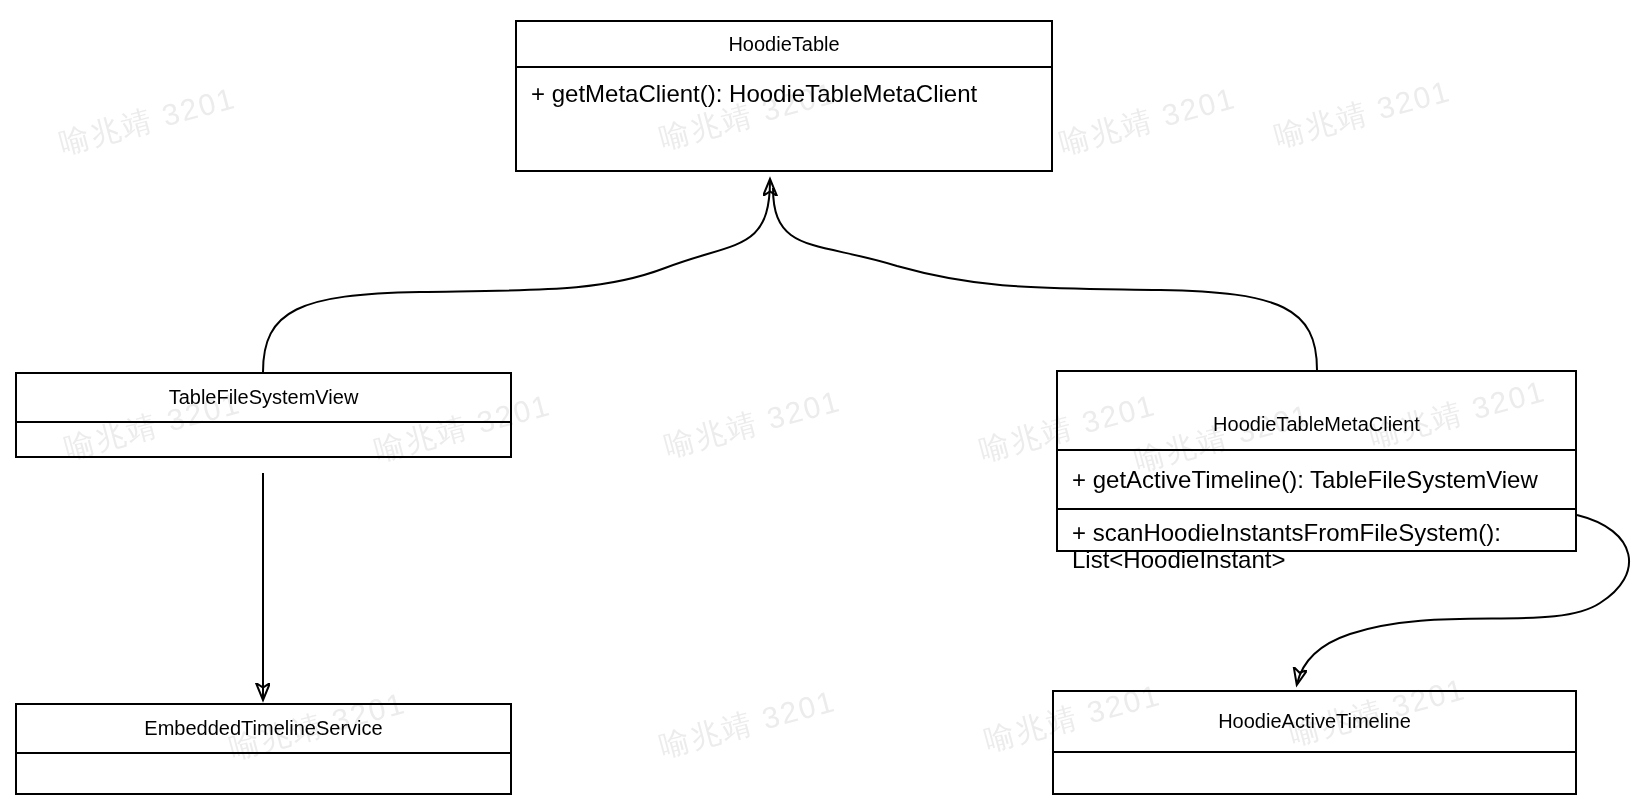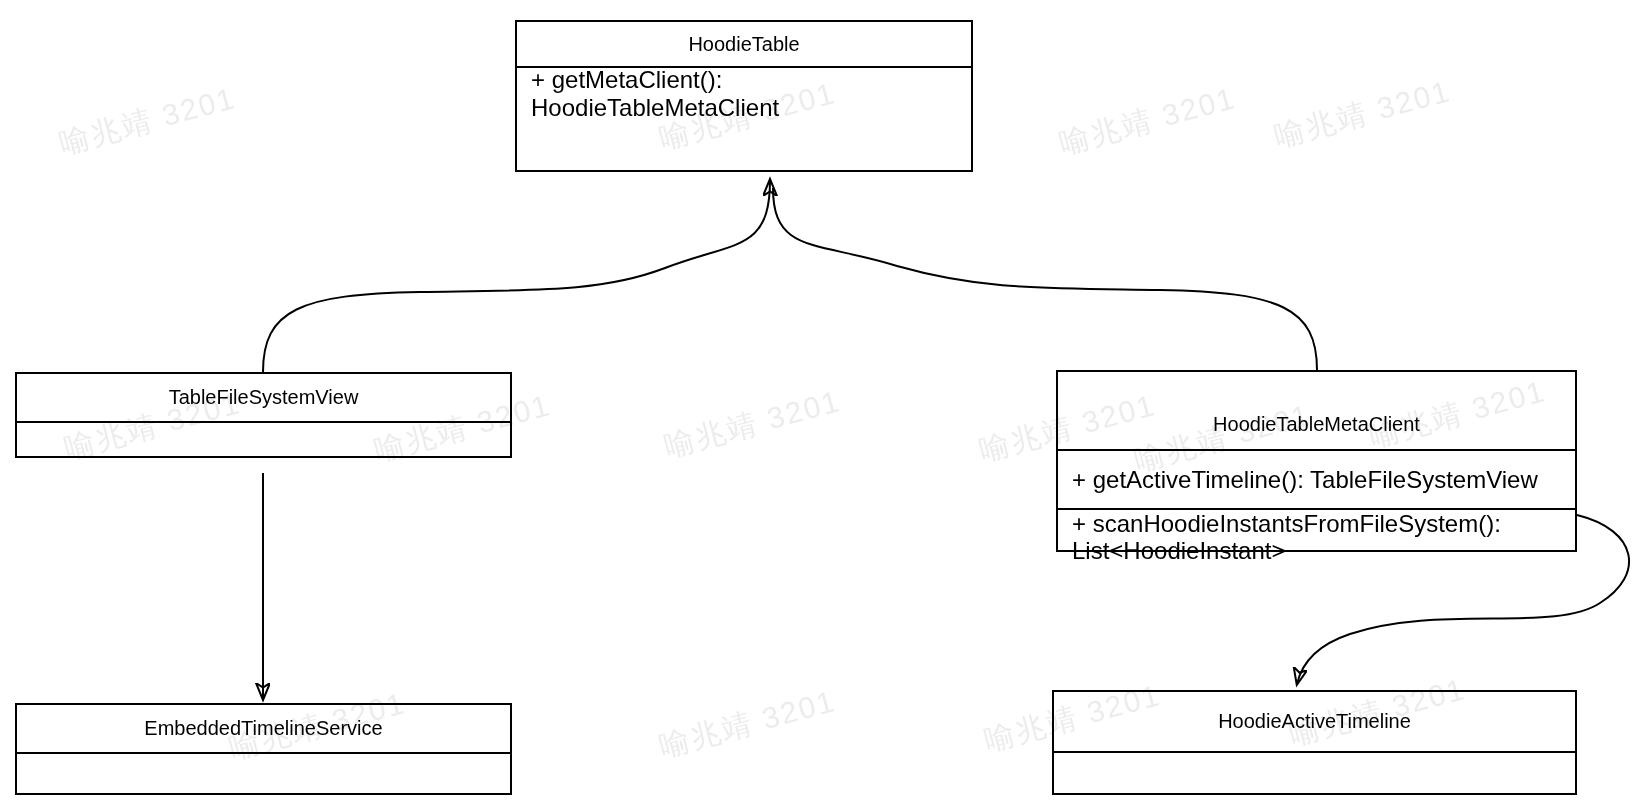--- a/index.html
+++ b/index.html
@@ -36,20 +36,21 @@
   }
   .uml-method {
     display:flex; align-items:center;
     font-size:24px;
     padding:0 14px;
     box-sizing:border-box;
   }
   .uml-method.sep { border-top:2px solid #000; }
   .uml-method.wrap {
     display:block;
+    padding-top:9px;
     line-height:27px;
   }
   .uml-empty { box-sizing:border-box; }
 </style>
 </head>
 <body>
 
 <div class="wm-layer">
     <span class="wm" style="left: 55px; top: 125px; color: rgb(236, 236, 236);">喻兆靖 3201</span>
     <span class="wm" style="left: 655px; top: 120px; color: rgb(236, 236, 236);">喻兆靖 3201</span>
@@ -72,21 +73,21 @@
     <marker id="arw" markerWidth="22" markerHeight="16" refX="16" refY="7" orient="auto" markerUnits="userSpaceOnUse">
       <path d="M0,0 L17,7 L0,14 L4.5,7 Z" fill="#000" stroke="none"></path>
     </marker>
   </defs>
   <path d="M 263 372 C 263 310 300 294 420 292 C 540 290 602 292 665 268 C 735 241 770 252 770 180" marker-end="url(#arw)"></path>
   <path d="M 1317 370 C 1317 308 1280 292 1160 290 C 1040 288 982 290 897 266 C 817 241 773 254 773 188"></path>
   <path d="M 263 473 L 263 699" marker-end="url(#arw)"></path>
   <path d="M 1577 515 C 1638 530 1645 575 1600 603 C 1555 633 1440 604 1350 634 C 1317 645 1302 662 1297 684" marker-end="url(#arw)"></path>
 </svg>
 
-<div class="uml-class" style="left:515px; top:20px; width:458px; height:152px;">
+<div class="uml-class" style="left:515px; top:20px; width:538px; height:152px;">
   <div class="uml-title" style="height:46px;">HoodieTable</div>
   <div class="uml-method" style="height:52px;">+ getMetaClient(): HoodieTableMetaClient</div>
 </div>
 
 <div class="uml-class" style="left:15px; top:372px; width:497px; height:86px;">
   <div class="uml-title" style="height:49px;">TableFileSystemView</div>
   <div class="uml-empty" style="height:48px;"></div>
 </div>
 
 <div class="uml-class" style="left:1056px; top:370px; width:521px; height:182px;">

